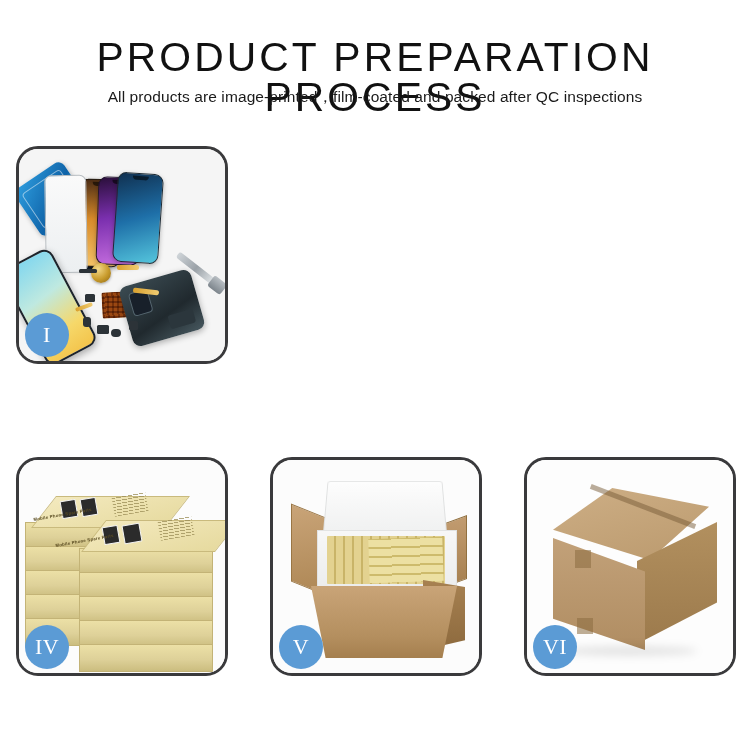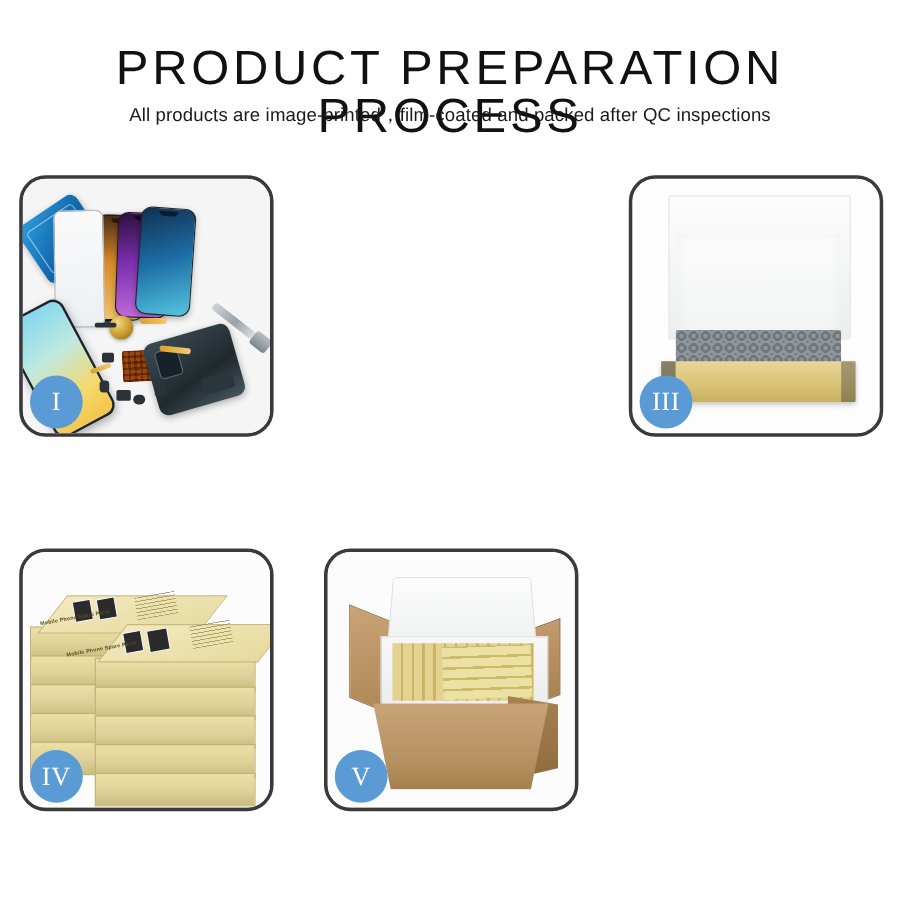--- a/index.html
+++ b/index.html
@@ -251,29 +251,20 @@
         <div class="sm" style="left:110px;top:172px;width:9px;height:9px;"></div>
         <div class="flex" style="left:98px;top:116px;width:22px;height:5px;"></div>
         <div class="flex" style="left:114px;top:140px;width:26px;height:5px;transform:rotate(6deg);"></div>
         <div class="flex" style="left:56px;top:156px;width:18px;height:4px;transform:rotate(-20deg);"></div>
         <div class="driver"></div>
       </div>
       <div class="badge">I</div>
     </div>
 
 
-    <div class="card c3">
-      <div class="scene p3">
-        <div class="m-lid"></div>
-        <div class="m-foam"></div>
-        <div class="m-inner"></div>
-        <div class="m-base"></div>
-      </div>
-      <div class="badge">III</div>
-    </div>
 
     <div class="card c4">
       <div class="scene p4">
         <div class="stack">
 
           <div class="sbox" style="left:6px;top:62px;"></div>
           <div class="sbox" style="left:6px;top:86px;"></div>
           <div class="sbox" style="left:6px;top:110px;"></div>
           <div class="sbox" style="left:6px;top:134px;"></div>
           <div class="sbox" style="left:6px;top:158px;"></div>
@@ -307,15 +298,27 @@
         <div class="c-lid"></div>
         <div class="c-foam"></div>
         <div class="c-items"></div>
         <div class="c-items2"></div>
         <div class="c-side"></div>
         <div class="c-front"></div>
       </div>
       <div class="badge">V</div>
     </div>
 
+    <div class="card c6">
+      <div class="scene p6">
+        <div class="b-top"></div>
+        <div class="b-side"></div>
+        <div class="b-front"></div>
+        <div class="b-seam"></div>
+        <div class="b-tape" style="left:48px;top:90px;width:16px;height:18px;"></div>
+        <div class="b-tape" style="left:50px;top:158px;width:16px;height:16px;"></div>
+        <div class="shadow" style="left:34px;top:186px;width:136px;height:10px;"></div>
+      </div>
+      <div class="badge">VI</div>
+    </div>
 
   </div>
 </div>
 
 </body></html>

